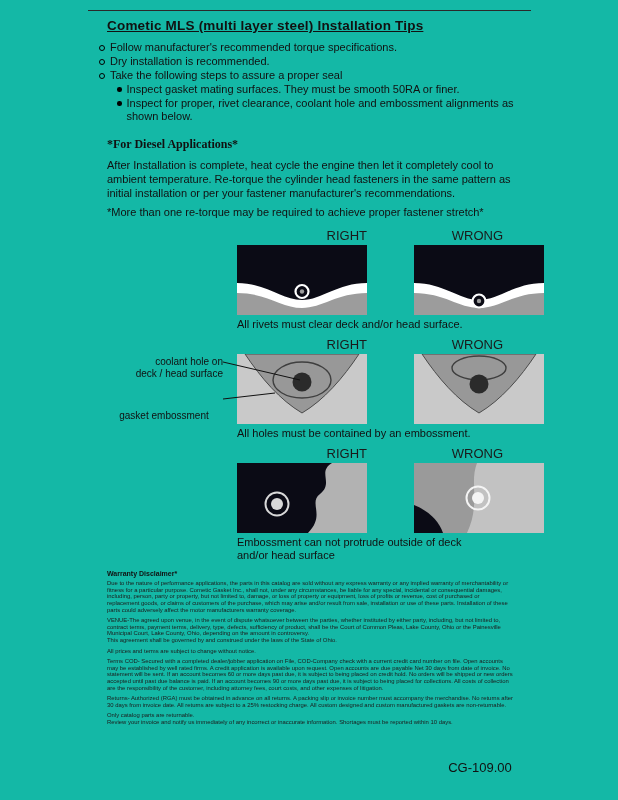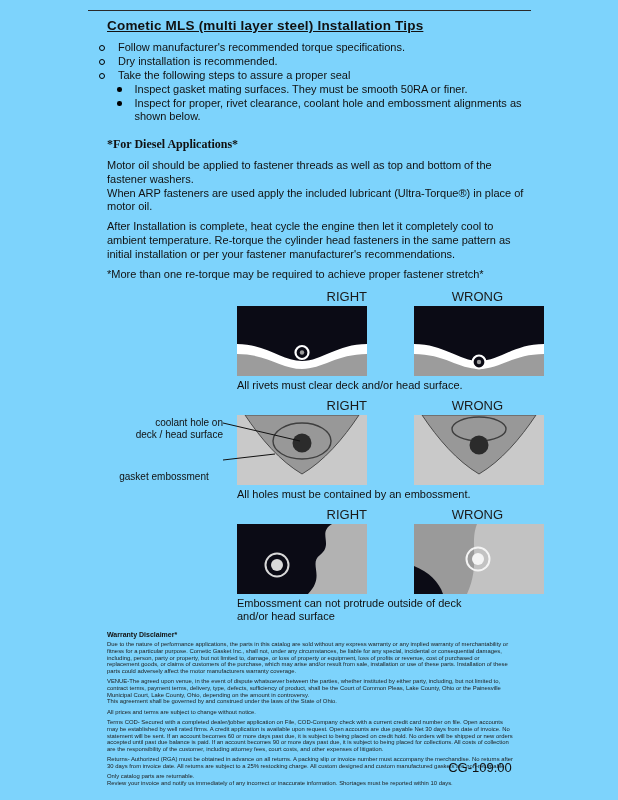--- a/index.html
+++ b/index.html
@@ -1,28 +1,28 @@
 <!DOCTYPE html>
 <html><head>
 <meta charset="utf-8">
 <style>
   html, body { margin: 0; padding: 0; background: #ffffff; }
   .page {
     position: relative; width: 618px; height: 800px; overflow: hidden;
-    background: #7dd3fc; color: #111;
+    background: #14b8a6; color: #111;
     font-family: "Liberation Sans", "DejaVu Sans", sans-serif;
   }
   .top-rule { position: absolute; left: 88px; top: 10px; width: 443px; border-top: 1.6px solid #2a2a2a; }
   .content { position: absolute; left: 95px; top: 18px; width: 440px; }
 
   .title { margin: 0 0 8px 12px; font-size: 13.5px; font-weight: bold; text-decoration: underline; letter-spacing: .2px; }
 
   .tips { margin-left: 4px; font-size: 11px; }
   .tip { display: flex; align-items: flex-start; margin-bottom: 1px; line-height: 13px; }
-  .tip .txt { padding-left: 13px; }
+  .tip .txt { padding-left: 5px; }
   .marker-o { flex: 0 0 auto; width: 4px; height: 4px; border: 1px solid #000; border-radius: 50%; margin-top: 4px; }
   .marker-f { flex: 0 0 auto; width: 4.5px; height: 4.5px; background: #000; border-radius: 50%; margin-top: 4px; }
   .tip.sub { margin-left: 18px; }
 
   .diesel-heading { margin: 14px 0 7px 12px; font-size: 12px; font-weight: bold; font-family: Liberation Serif, serif; }
   .para { margin: 0 0 6px 12px; width: 424px; font-size: 11px; line-height: 13.8px; white-space: pre-line; }
   .para.note { margin-bottom: 4px; }
 
   .diagrams { margin: 8px 0 0 142px; width: 266px; }
   .diag-row { margin-bottom: 6px; position: relative; }
@@ -72,22 +72,20 @@
         <span class="marker-f"></span>
         <span class="txt">Inspect gasket mating surfaces.  They must be smooth 50RA or finer.</span>
       </div>
       <div class="tip sub">
         <span class="marker-f"></span>
         <span class="txt">Inspect for proper, rivet clearance, coolant hole and embossment alignments as shown below.</span>
       </div>
     </div>
 
     <h2 class="diesel-heading">*For Diesel Applications*</h2>
-    <p class="para">Motor oil should be applied to fastener threads as well as top and bottom of the fastener washers.
-When ARP fasteners are used apply the included lubricant (Ultra-Torque®) in place of motor oil.</p>
     <p class="para">After Installation is complete, heat cycle the engine then let it completely cool to ambient temperature. Re-torque the cylinder head fasteners in the same pattern as initial installation or per your fastener manufacturer's recommendations.</p>
     <p class="para note">*More than one re-torque may be required to achieve proper fastener stretch*</p>
 
     <div class="diagrams">
 
       <div class="diag-row">
         <div class="panel-headers">
           <span>RIGHT</span>
           <span>WRONG</span>
         </div>

